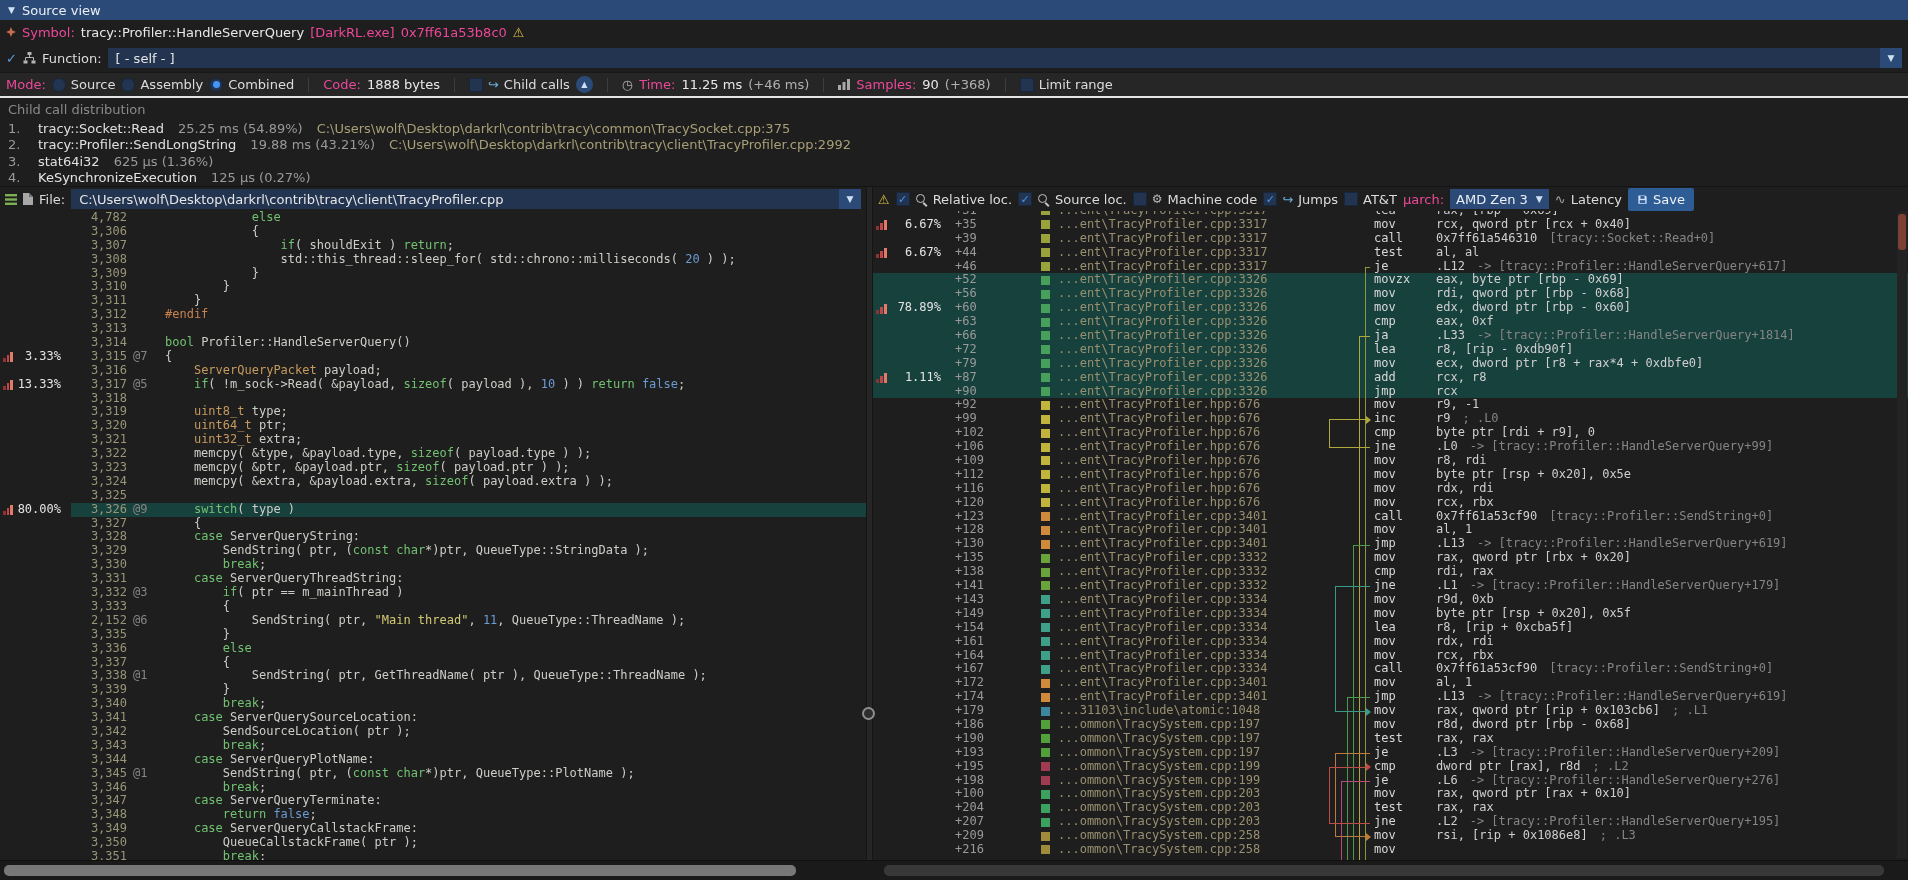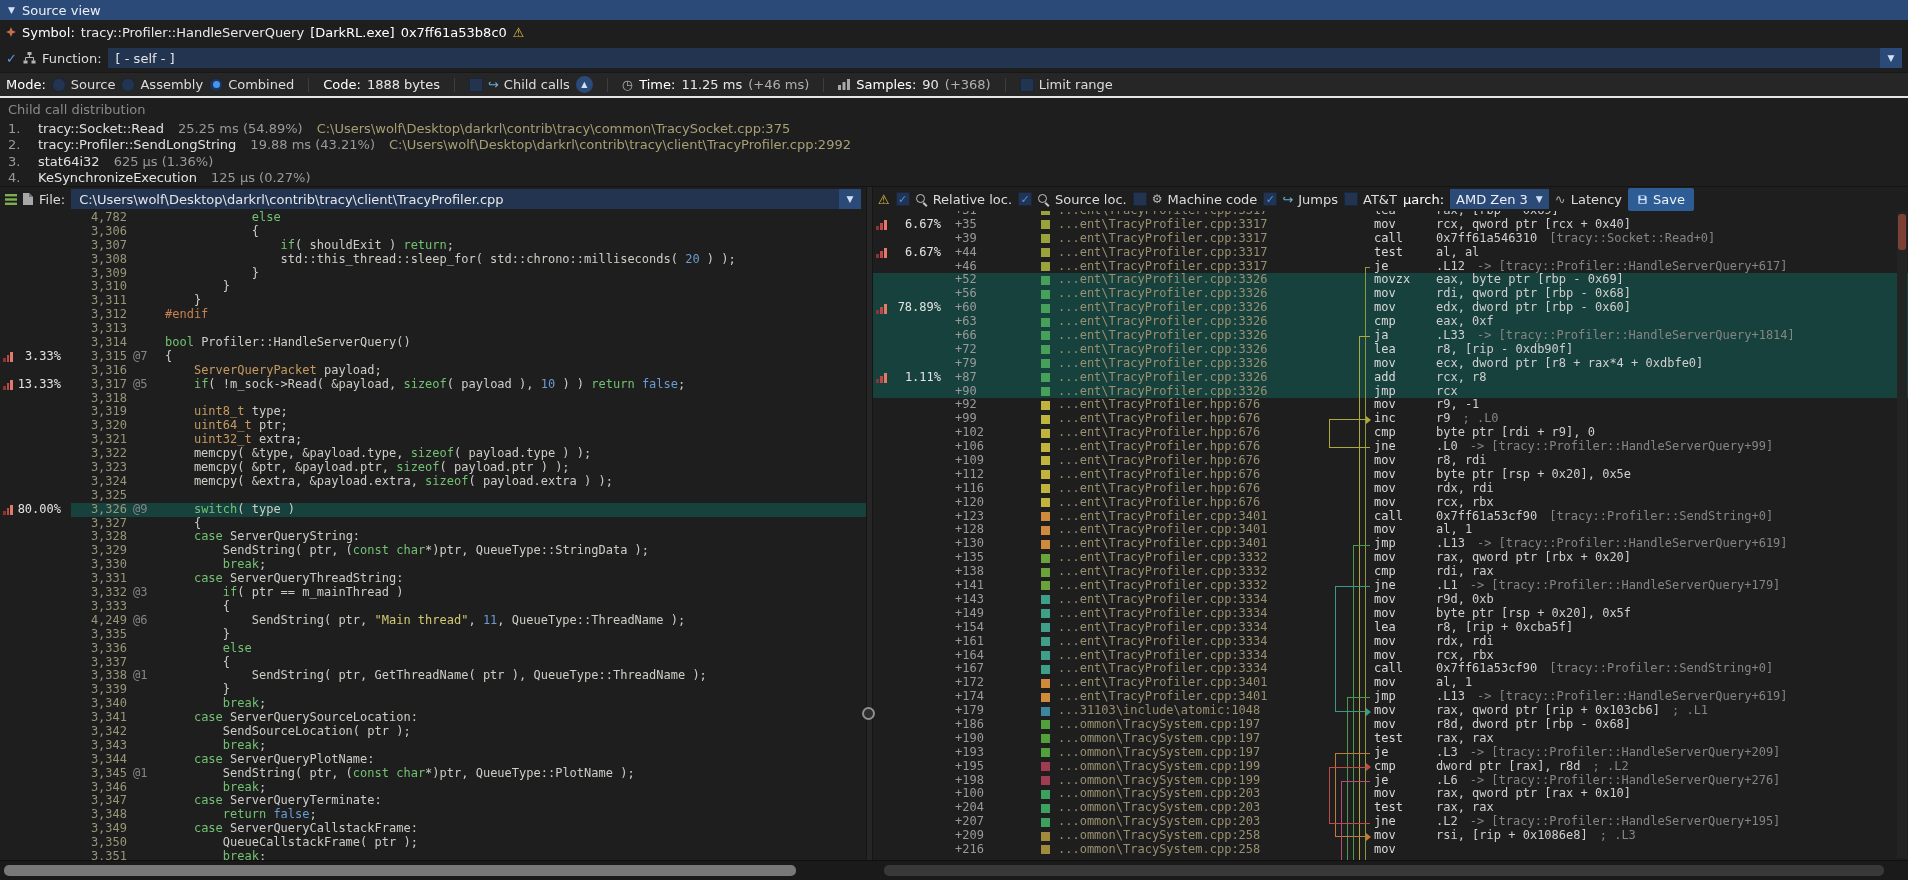--- a/index.html
+++ b/index.html
@@ -7,21 +7,21 @@
   .window{width:1908px;height:880px;background:#1e1e1e;color:#dcdcdc;
     font-family:"DejaVu Sans","Liberation Sans",sans-serif;font-size:13px;
     display:flex;flex-direction:column;overflow:hidden;outline:1px solid #0a0a0a}
   .titlebar{height:20px;background:#2b4a78;display:flex;align-items:center;gap:7px;
     padding:0 8px;color:#ecf0f6;flex:none}
   .tri{font-size:9px;color:#cfe0f5}
   .row{display:flex;align-items:center;gap:6px;padding:0 6px;flex:none}
   .symbol-row{height:24px}
   .function-row{height:28px}
   .mode-row{height:26px;background:#262626;border-top:1px solid #181818;border-bottom:2px solid #e5e5e5}
-  .dim{color:#ffffff}.dim2{color:#b0b0b0}.val{color:#e8e8e8}
+  .dim{color:#ec4899}.dim2{color:#b0b0b0}.val{color:#e8e8e8}
   .warn{color:#e0c040;font-size:13px}
   .vsep{width:1px;height:14px;background:#3d3d3d;margin:0 8px;flex:none}
   .opt{display:inline-flex;align-items:center;gap:5px;cursor:default}
   .rb{width:14px;height:14px;border-radius:50%;background:#223450;border:1px solid #17263c;
     display:inline-flex;align-items:center;justify-content:center;flex:none}
   .rb.checked::after{content:"";width:7px;height:7px;border-radius:50%;background:#4296fa}
   .cb{width:14px;height:14px;background:#223450;border:1px solid #17263c;color:#4296fa;
     display:inline-flex;align-items:center;justify-content:center;font-size:11px;font-weight:bold;flex:none}
   .cb.checked::after{content:"✓"}
   .circle-btn{width:17px;height:17px;border-radius:50%;background:#2b4a78;color:#cfe0f5;
@@ -508,21 +508,21 @@
               <span class="s-main">
                 <span class="s-num">3,333</span>
                 <span class="s-ann"></span>
                 <span class="s-code"><span class="tok-pl">        {</span></span>
               </span>
             </div>
             <div class="src-row">
               <span class="mini"></span>
               <span class="s-pct"></span>
               <span class="s-main">
-                <span class="s-num">4,249</span>
+                <span class="s-num">2,152</span>
                 <span class="s-ann">@6</span>
                 <span class="s-code"><span class="tok-pl">            SendString( ptr, </span><span class="tok-str">"Main thread"</span><span class="tok-pl">, </span><span class="tok-num">11</span><span class="tok-pl">, QueueType::ThreadName );</span></span>
               </span>
             </div>
             <div class="src-row">
               <span class="mini"></span>
               <span class="s-pct"></span>
               <span class="s-main">
                 <span class="s-num">3,335</span>
                 <span class="s-ann"></span>

